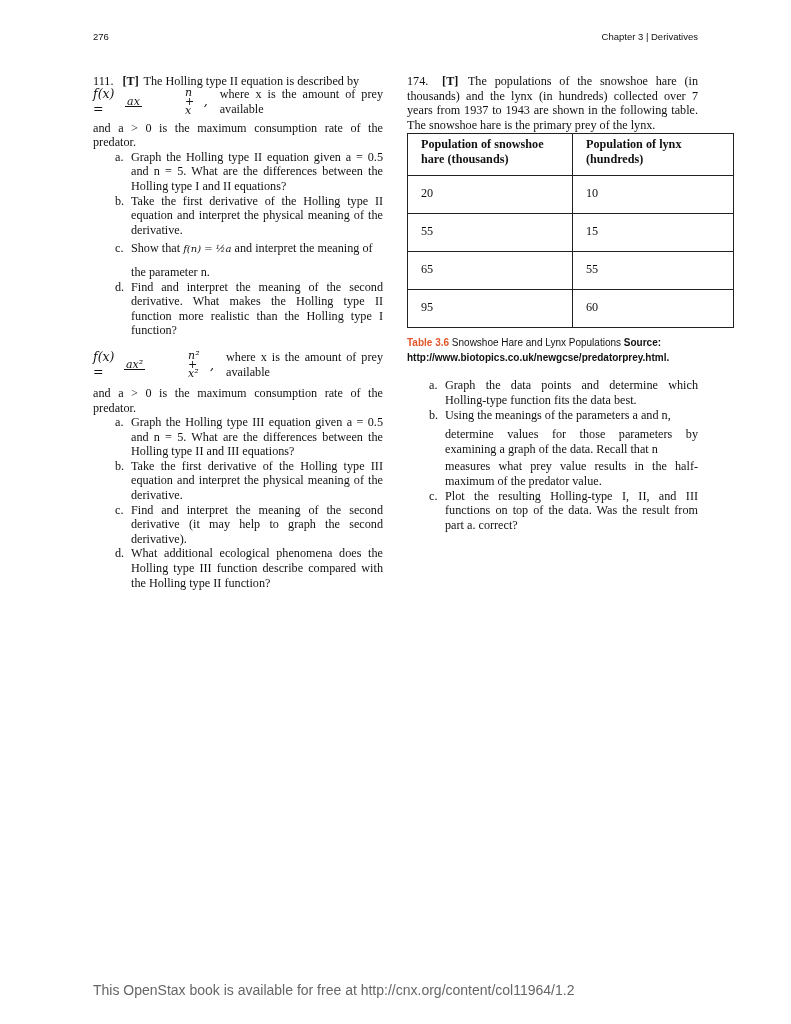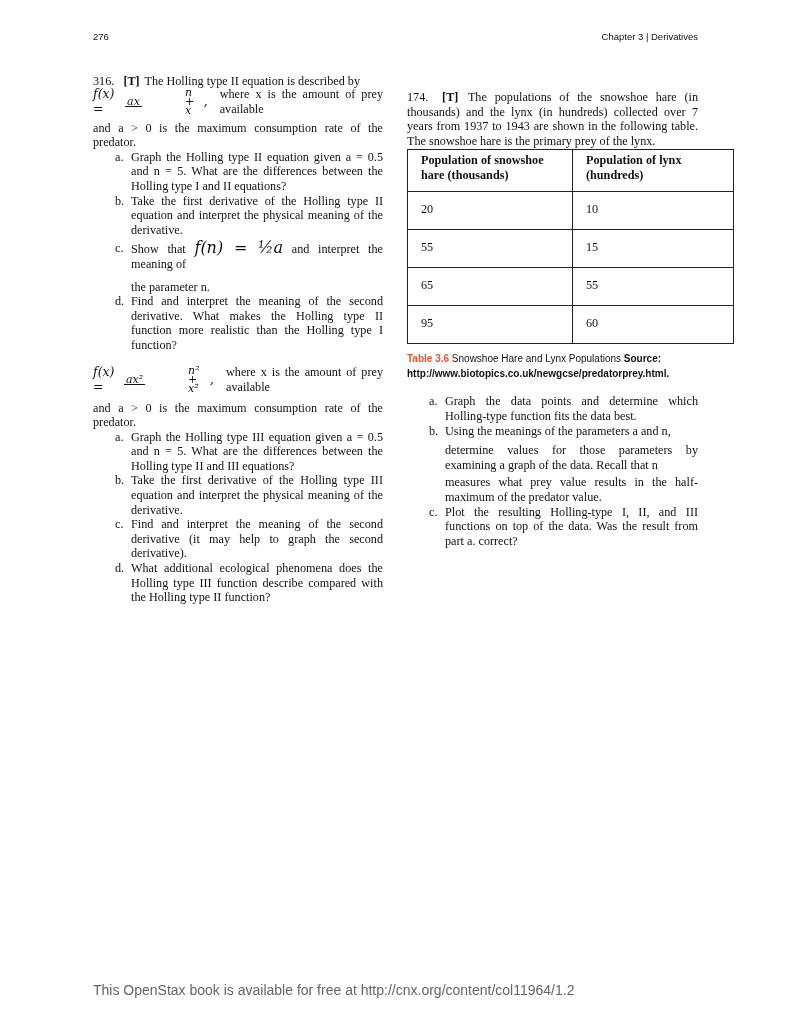--- a/index.html
+++ b/index.html
@@ -1,31 +1,31 @@
 <!DOCTYPE html>
 <html><head>
 <meta charset="utf-8">
 <style>
   html, body { margin: 0; padding: 0; background: #ffffff; }
   body { width: 791px; height: 1024px; position: relative; overflow: hidden; color: #111; }
   .page-num { position: absolute; left: 93px; top: 31px; font-family: "Liberation Sans", sans-serif; font-size: 9.5px; color: #111; }
   .chapter { position: absolute; right: 93px; top: 31px; font-family: "Liberation Sans", sans-serif; font-size: 9.5px; color: #111; }
   .col { position: absolute; font-family: "Liberation Serif", serif; font-size: 12.2px; line-height: 14.6px; text-align: justify; }
   .col-left { left: 93px; top: 74px; width: 290px; }
-  .col-right { left: 407px; top: 90px; width: 291px; }
+  .col-right { left: 407px; top: 74px; width: 291px; }
   .ex { margin: 0; }
   .ex-num { margin-right: 6px; }
   .tag { font-weight: bold; margin-right: 2px; }
   .formula-line { display: flex; align-items: center; margin: 0; height: 26px; }
   .formula { font-style: italic; display: inline-flex; align-items: center; font-family: "DejaVu Serif", serif; font-size: 12.5px; margin-right: 12px; }
   .frac { display: inline-flex; flex-direction: row; align-items: center; vertical-align: middle; margin: 0 2px; line-height: 11px; gap: 41px; }
   .frac .num { border-bottom: 1px solid #111; padding: 0 2px; font-size: 12px; }
   .frac .den { font-size: 12px; padding: 0 2px; }
   .frac-small .num, .frac-small .den { font-size: 11px; line-height: 9px; }
-  .m { font-family: "DejaVu Serif", serif; font-style: italic; font-size: 16px; }
+  .m { font-family: "DejaVu Serif", serif; font-style: italic; font-size: 10px; }
   .spaced-line { margin-top: 6px; }
   ol.parts { list-style: none; margin: 0; padding: 0 0 0 22px; }
   ol.parts li { position: relative; padding-left: 16px; margin: 0; }
   ol.parts li .lbl { position: absolute; left: 0; top: 0; }
   .gap { height: 12px; }
   table.data { border-collapse: collapse; width: 327px; margin-top: 1px; font-family: "Liberation Serif", serif; font-size: 12.2px; }
   table.data th, table.data td { border: 1.5px solid #222; text-align: left; vertical-align: top; padding: 0 13px; }
   table.data th { font-weight: bold; height: 38px; padding-top: 3px; line-height: 15px; }
   table.data td { height: 38px; padding-top: 10px; box-sizing: border-box; }
   .caption { font-family: "Liberation Sans", sans-serif; font-size: 10px; line-height: 15px; margin-top: 7px; text-align: left; }
@@ -38,21 +38,21 @@
 
 <div>
   <div class="page-num">276</div>
   <div class="chapter">Chapter 3 | Derivatives</div>
 </div>
 
 <div class="col col-left">
 
   <div class="ex">
     <div>
-      <span class="ex-num">316.</span>
+      <span class="ex-num">111.</span>
       <span class="tag">[T]</span>
       <span>The Holling type II equation is described by</span>
     </div>
     <div class="formula-line">
       <span class="formula">
         <span>f(x) =</span>
         <span class="frac frac-small">
           <span class="num">ax</span>
           <span class="den">n + x</span>
         </span>,

